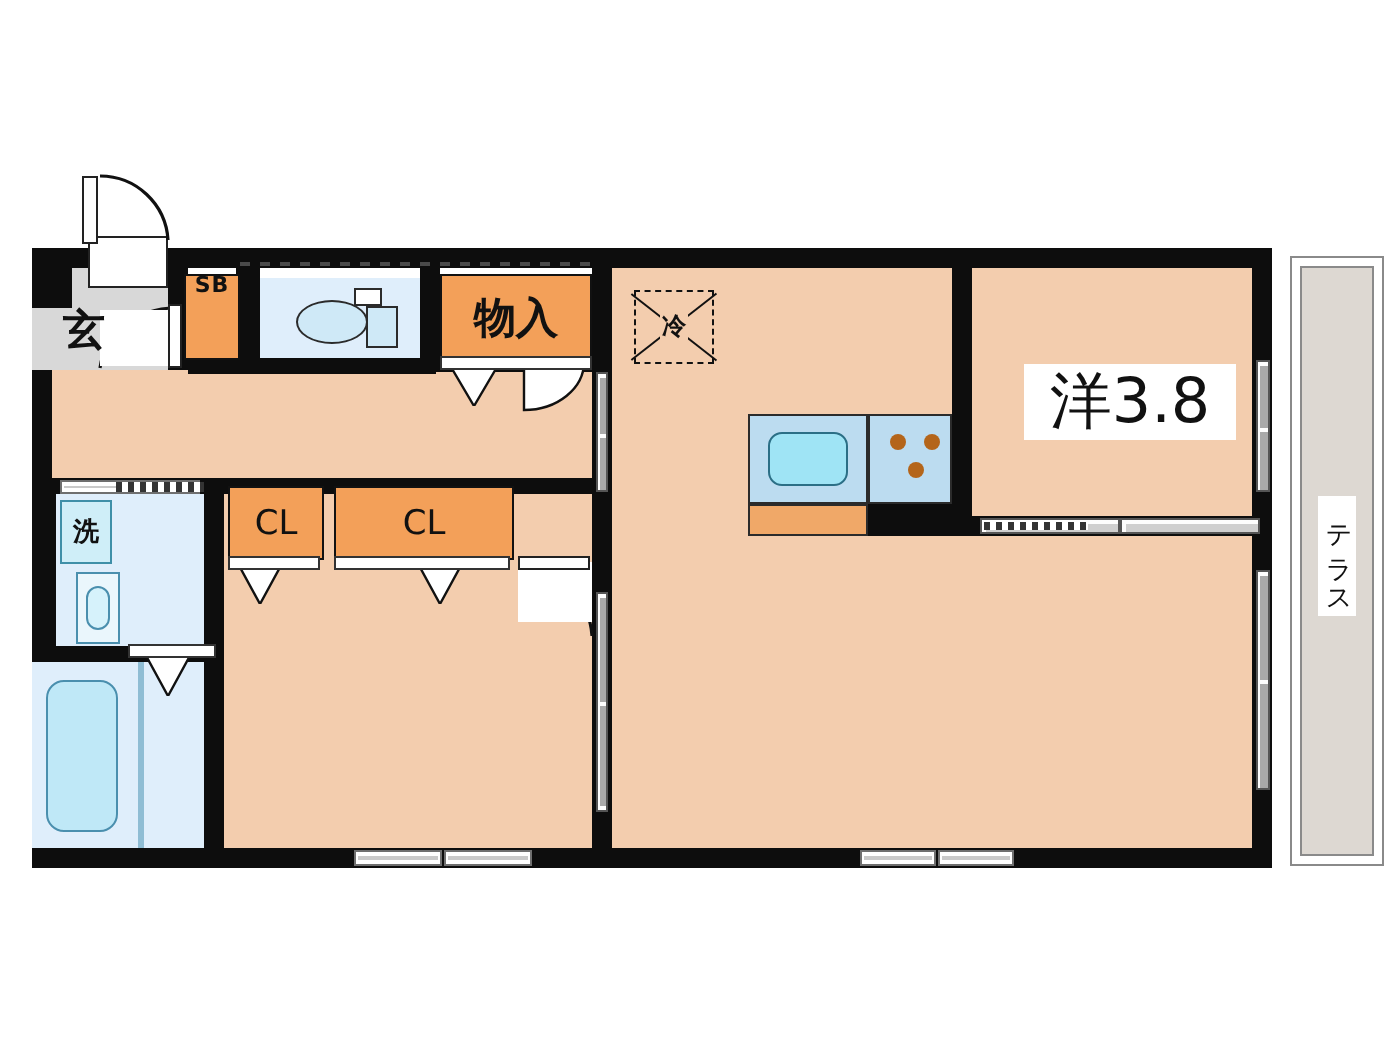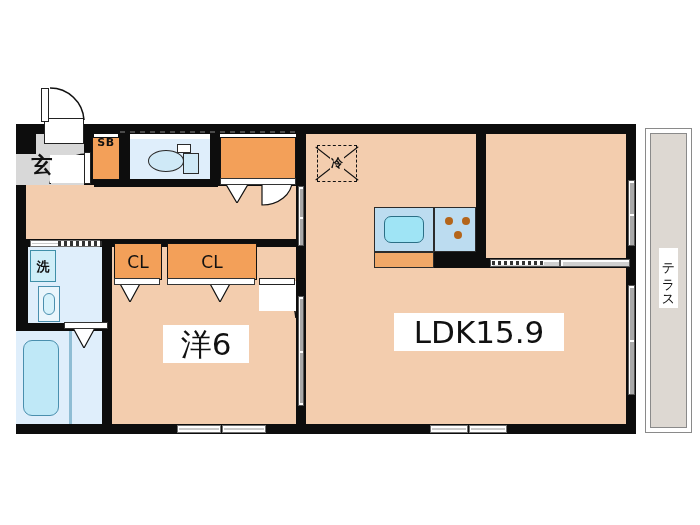--- a/index.html
+++ b/index.html
@@ -143,20 +143,21 @@
   <div class="abs wall" style="left:476px;top:124px;width:10px;height:142px;"></div>
   <div class="abs wall" style="left:476px;top:258px;width:160px;height:10px;"></div>
 
   <div class="abs wall" style="left:434px;top:252px;width:52px;height:16px;"></div>
   <div class="abs wall" style="left:400px;top:252px;width:36px;height:10px;"></div>
 
   <div class="abs orange" style="left:92px;top:137px;width:28px;height:43px;"></div>
   <div class="lbl lbl-sm noback" style="left:92px;top:134px;width:28px;height:16px;">SB</div>
 
   <div class="abs orange" style="left:220px;top:137px;width:76px;height:44px;"></div>
+  <div class="lbl lbl-mid noback" style="left:220px;top:147px;width:76px;height:24px;">物入</div>
 
   <div class="abs orange" style="left:114px;top:243px;width:48px;height:37px;"></div>
   <div class="lbl lbl-cl" style="left:114px;top:252px;width:48px;height:20px;">CL</div>
 
   <div class="abs orange" style="left:167px;top:243px;width:90px;height:37px;"></div>
   <div class="lbl lbl-cl" style="left:167px;top:252px;width:90px;height:20px;">CL</div>
 
   <div class="abs fridge" style="left:317px;top:145px;width:40px;height:37px;">
     <div class="x1"></div>
       <div class="x2"></div>
@@ -265,17 +266,16 @@
   </div>
   <div class="abs win" style="left:469px;top:425px;width:38px;height:8px;">
     <div class="win-in"></div>
   </div>
 
   <div class="abs" style="left:58px;top:241px;width:44px;height:5px;background:repeating-linear-gradient(90deg,#333 0 3px,#fff 3px 6px);"></div>
   <div class="abs" style="left:492px;top:261px;width:52px;height:4px;background:repeating-linear-gradient(90deg,#333 0 3px,#fff 3px 6px);"></div>
 
   <div class="abs" style="left:120px;top:131px;width:176px;height:2px;background:repeating-linear-gradient(90deg,#4a4a4a 0 5px,transparent 5px 10px);"></div>
 
-  <div class="lbl lbl-big" style="left:394px;top:313px;width:170px;height:38px;">LDK15.9</div>
-  <div class="lbl lbl-big" style="left:163px;top:325px;width:86px;height:38px;">洋6</div>
+  <div class="lbl lbl-big" style="left:512px;top:182px;width:106px;height:38px;">洋3.8</div>
   <div class="lbl lbl-mid noback" style="left:28px;top:152px;width:28px;height:26px;">玄</div>
 
 </div>
 
 </body></html>

